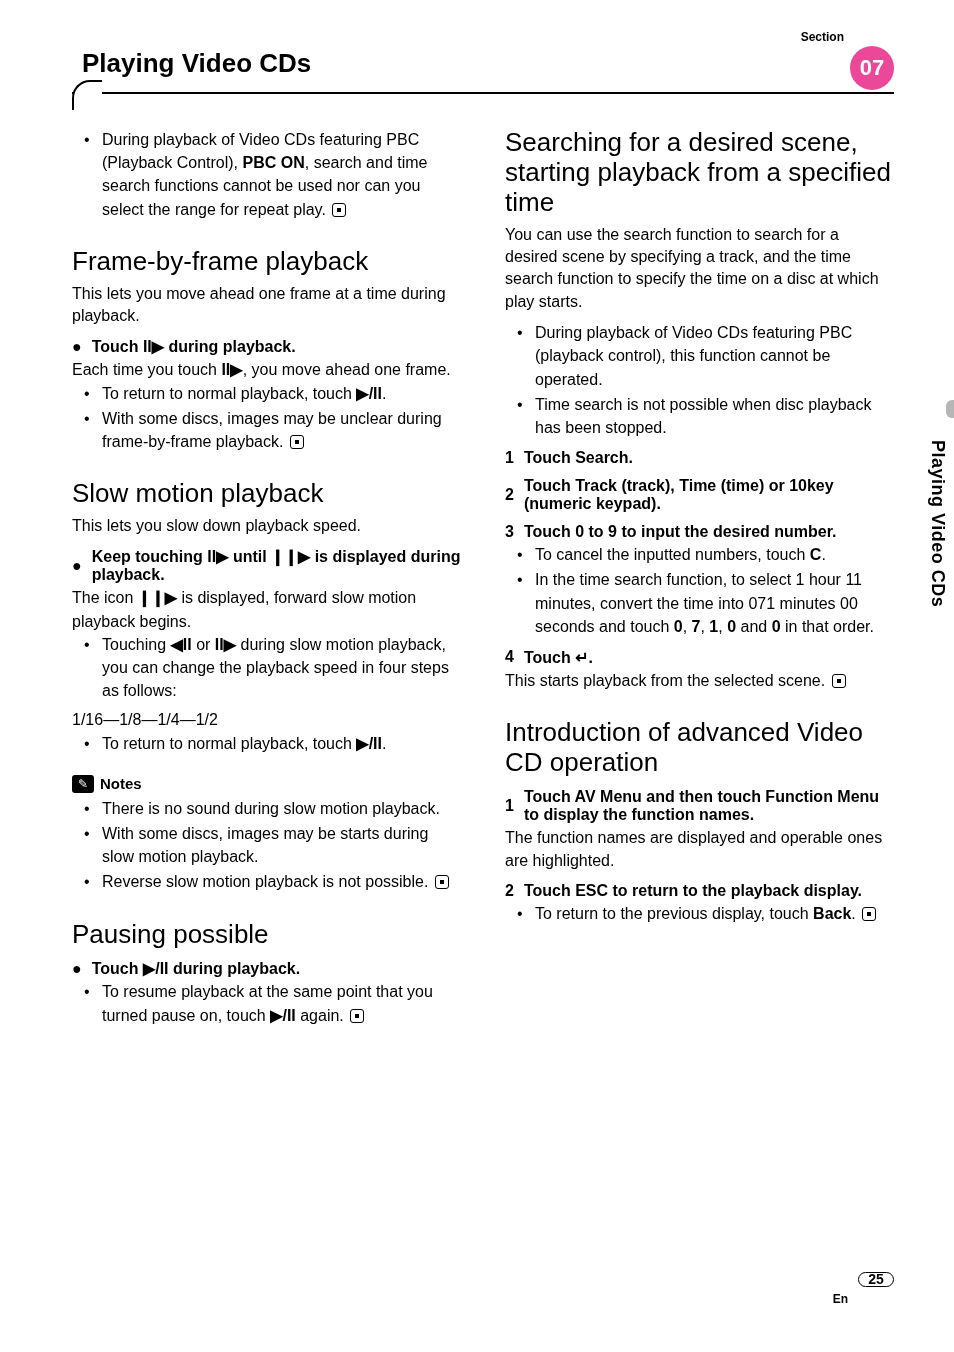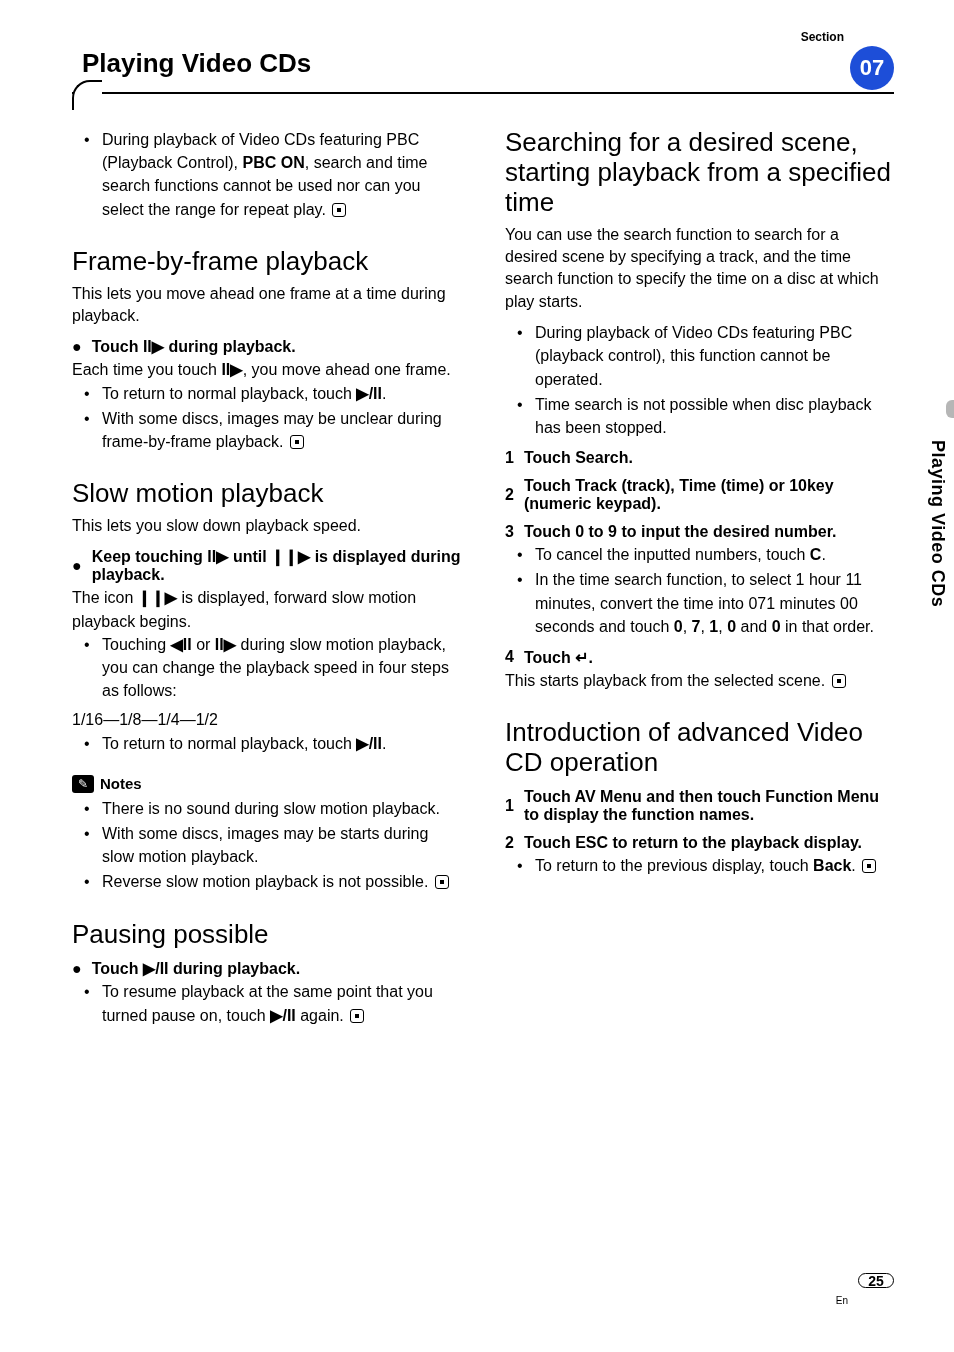--- a/index.html
+++ b/index.html
@@ -4,21 +4,21 @@
 <style>
   * { box-sizing: border-box; margin: 0; padding: 0; }
   html, body { width: 954px; height: 1352px; background: #fff; font-family: Arial, Helvetica, sans-serif; color: #000; }
   .page { position: relative; width: 954px; height: 1352px; padding: 48px 60px 40px 72px; }
 
   .header-row { position: relative; height: 50px; margin-bottom: 30px; }
   .header-line { position: absolute; left: 0; right: 0; top: 44px; height: 0; border-top: 2px solid #000; }
   .header-line::before { content:""; position:absolute; left:0; top:-14px; width:28px; height:28px; border:2px solid #000; border-right:none; border-bottom:none; border-radius: 18px 0 0 0; background:#fff; }
   .section-title { position: absolute; left: 10px; top: 0; font-size: 26px; font-weight: 800; }
   .section-label { position: absolute; right: 50px; top: -18px; font-size: 12px; font-weight: 700; }
-  .badge { position: absolute; right: 0; top: -2px; width: 44px; height: 44px; border-radius: 50%; background: #1d4ed8; color: #fff; font-weight: 800; font-size: 22px; display: flex; align-items: center; justify-content: center; }
+  .badge { position: absolute; right: 0; top: -2px; width: 44px; height: 44px; border-radius: 50%; background: #ec4899; color: #fff; font-weight: 800; font-size: 22px; display: flex; align-items: center; justify-content: center; }
 
   .cols { display: flex; gap: 44px; }
   .col { flex: 1; }
 
   h2 { font-size: 26px; font-weight: 400; line-height: 1.15; margin-top: 26px; margin-bottom: 6px; }
   .intro { font-size: 16px; line-height: 1.4; margin-bottom: 8px; }
   p { font-size: 16px; line-height: 1.45; }
 
   ul.plain { list-style: none; padding-left: 18px; margin-bottom: 6px; }
   ul.plain > li { position: relative; padding-left: 12px; font-size: 16px; line-height: 1.45; margin-bottom: 2px; }
@@ -38,21 +38,21 @@
 
   .end-glyph { display:inline-block; width:14px; height:14px; border:1px solid #000; border-radius:3px; vertical-align: -2px; margin-left: 2px; position:relative; }
   .end-glyph::after { content:""; position:absolute; left:4px; top:4px; width:4px; height:4px; background:#000; }
 
   .glyph { font-family: sans-serif; font-weight: 700; }
 
   .side-tab { position: absolute; right: 0; top: 430px; writing-mode: vertical-rl; font-weight: 800; font-size: 18px; letter-spacing: 0.5px; padding: 10px 6px 10px 4px; }
   .side-nub { position:absolute; right:0; top:400px; width:8px; height:18px; background:#b6b6b6; border-radius: 6px 0 0 6px; }
 
   .footer { position: absolute; bottom: 46px; right: 60px; display: flex; align-items: center; gap: 10px; }
-  .footer-lang { font-size: 10px; font-weight: 400; margin-top: 40px; }
+  .footer-lang { font-size: 12px; font-weight: 700; margin-top: 40px; }
   .footer-num { width: 36px; height: 15px; border: 1.5px solid #000; border-radius: 12px; display: flex; align-items: center; justify-content: center; font-weight: 800; font-size: 14px; }
 
   .bold { font-weight:700; }
 </style>
 </head>
 <body>
 
 <div class="page">
 
   <div class="header-row">
@@ -156,20 +156,21 @@
         <span>Touch <span class="glyph">↵</span>.</span>
       </div>
       <p class="step-body">This starts playback from the selected scene. <span class="end-glyph"></span></p>
 
       <h2>Introduction of advanced Video CD operation</h2>
 
       <div class="step-label">
         <span class="step-num">1</span>
         <span>Touch AV Menu and then touch Function Menu to display the function names.</span>
       </div>
+      <p class="step-body">The function names are displayed and operable ones are highlighted.</p>
 
       <div class="step-label">
         <span class="step-num">2</span>
         <span>Touch ESC to return to the playback display.</span>
       </div>
       <ul class="plain square-bullet">
         <li>To return to the previous display, touch <span class="bold">Back</span>. <span class="end-glyph"></span></li>
       </ul>
     </div>
   </div>

